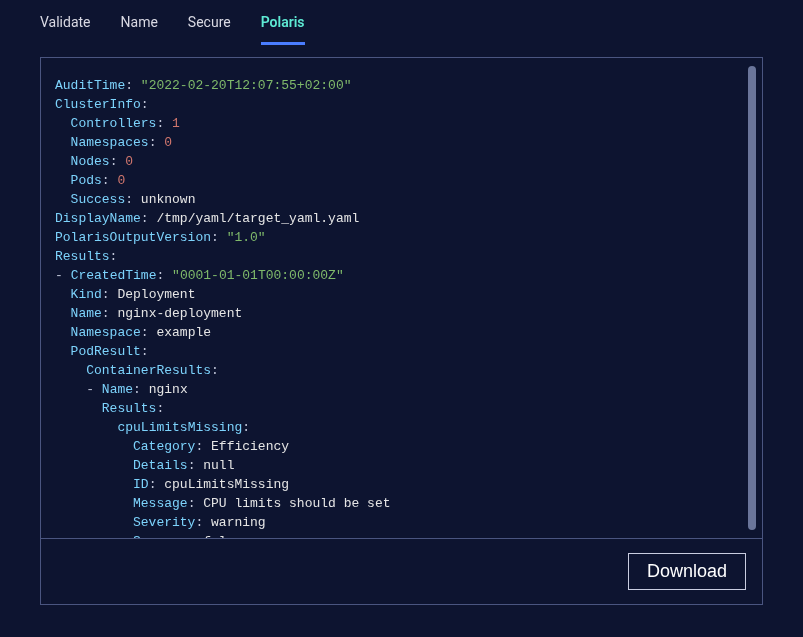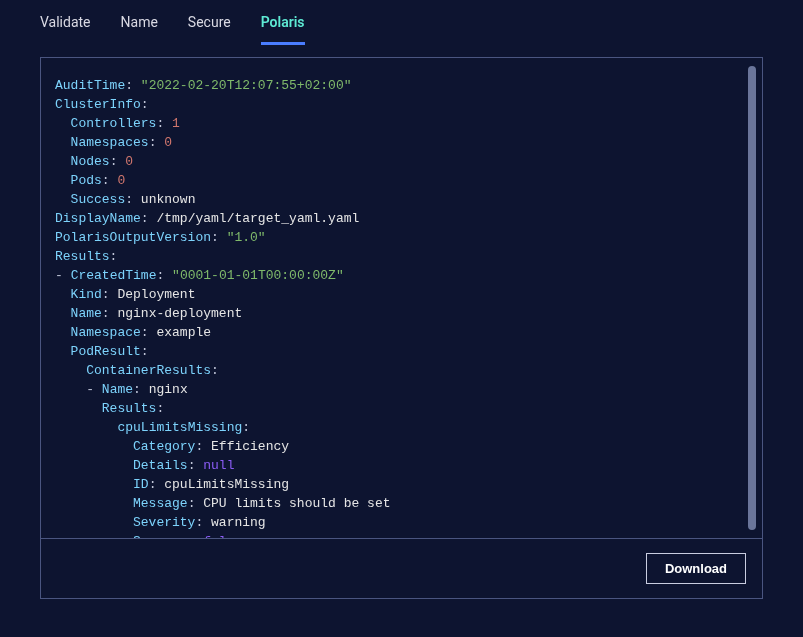--- a/index.html
+++ b/index.html
@@ -62,35 +62,35 @@
       font-size: 13px;
       line-height: 19px;
       white-space: pre;
       color: #c0c5d8;
     }
     .k { color: #7dd3fc; }      
     .c { color: #c0c5d8; }      
     .s { color: #7fb96a; }      
     .n { color: #d0766d; }      
     .v { color: #e5e5e5; }      
-    .u { color: #8b5cf6; }      
+    .u { color: #e5e5e5; }      
     .d { color: #c0c5d8; }      
     .footer {
       border-top: 1px solid #4a5580;
       display: flex;
       justify-content: flex-end;
       gap: 14px;
       padding: 14px 16px;
     }
     .btn {
       border: 1px solid #c9cde0;
       background: transparent;
       color: #fff;
-      font-size: 13px;
-      font-weight: 700;
+      font-size: 18px;
+      font-weight: 400;
       padding: 7px 18px;
       cursor: pointer;
     }
     .code-inner::-webkit-scrollbar { width: 0; }
   </style>
 </head>
 <body>
 
 <div class="container">
 

